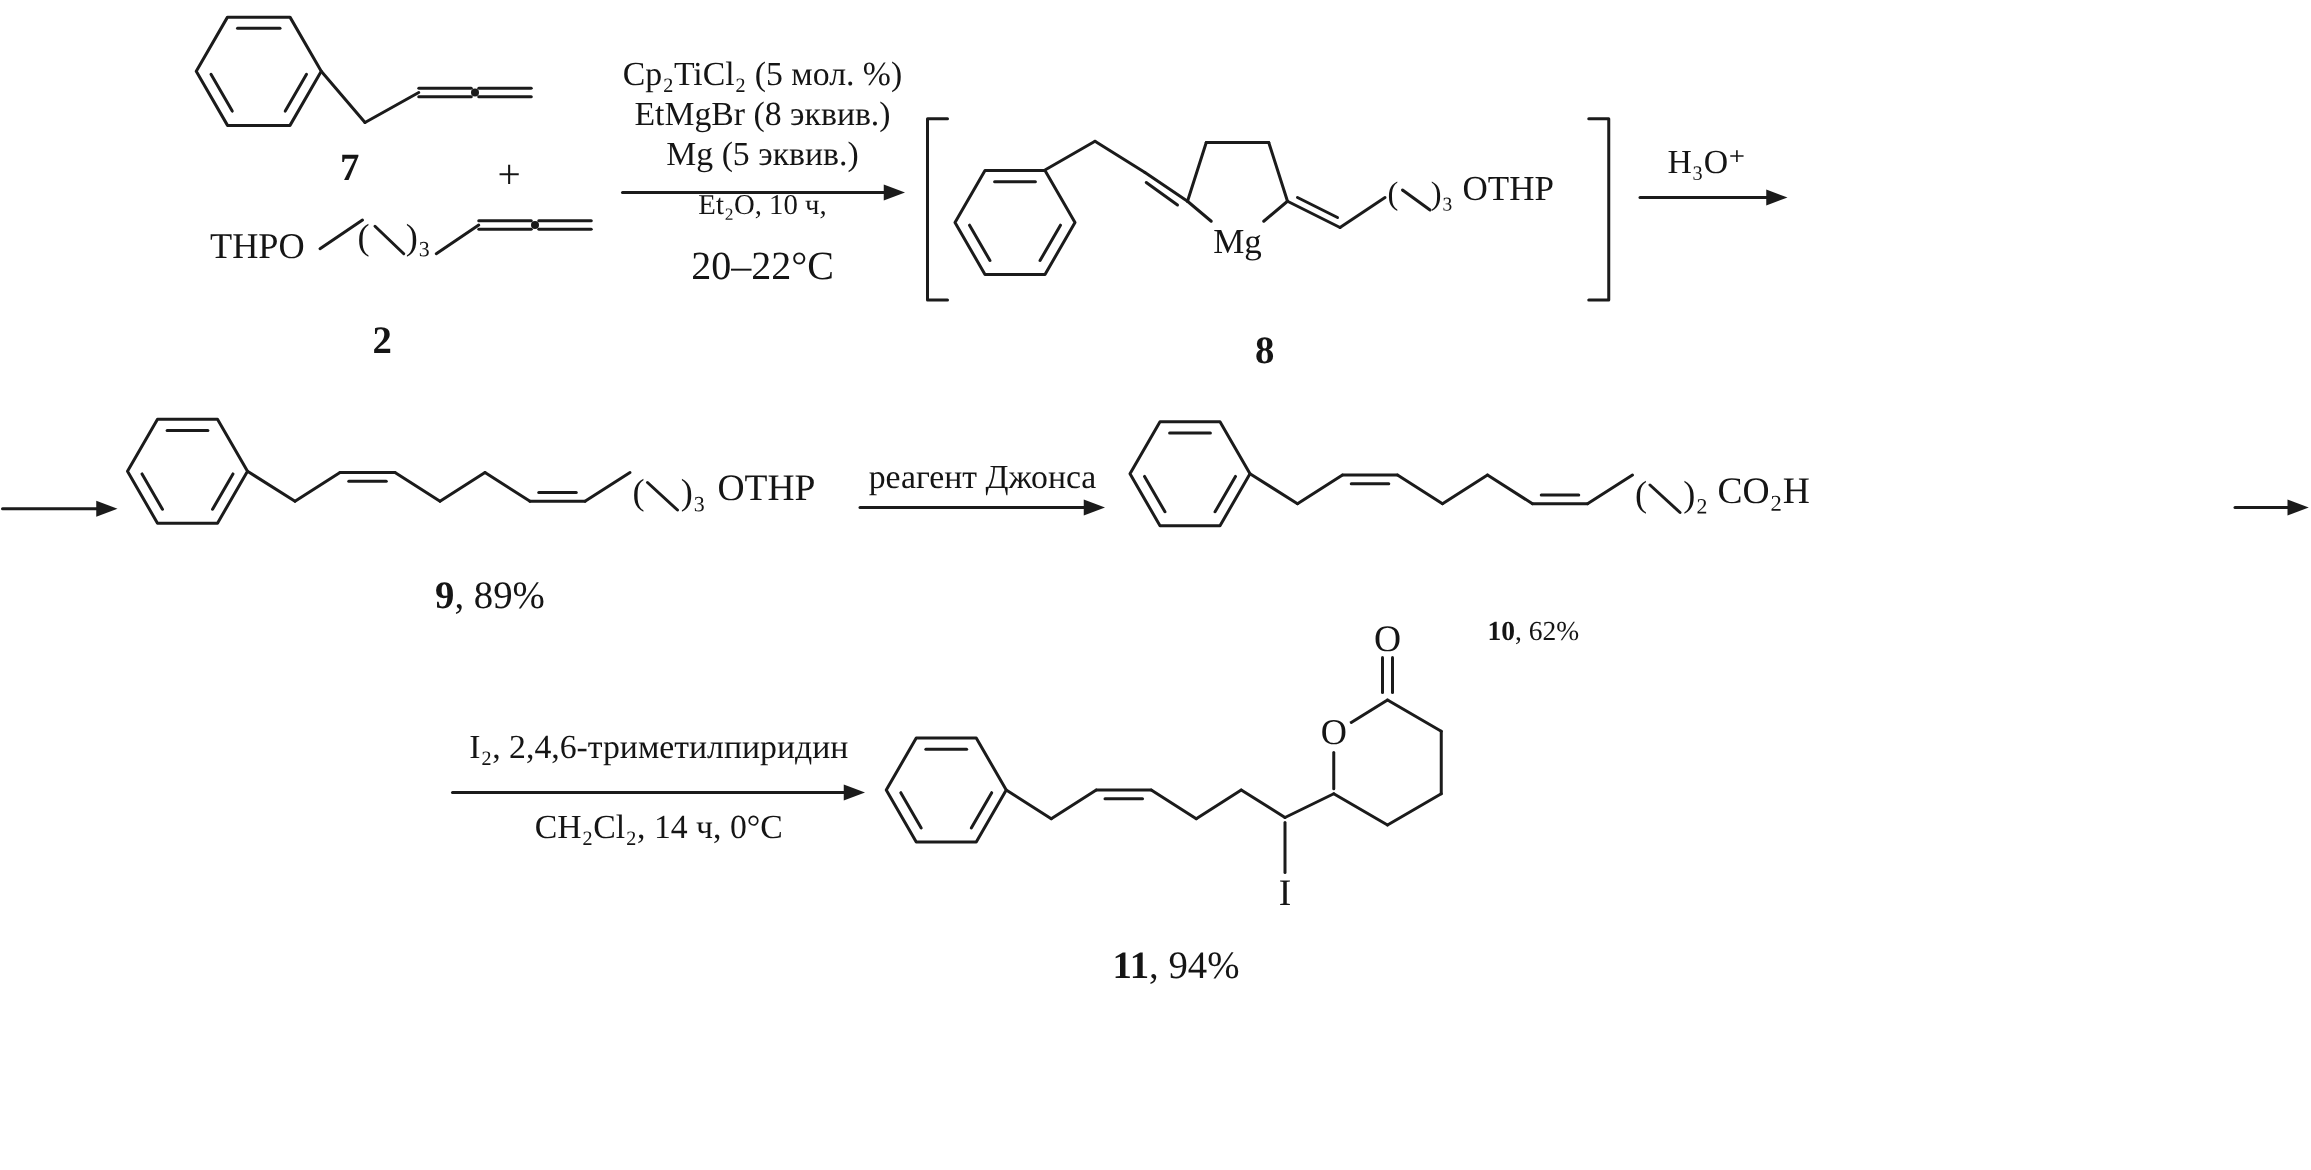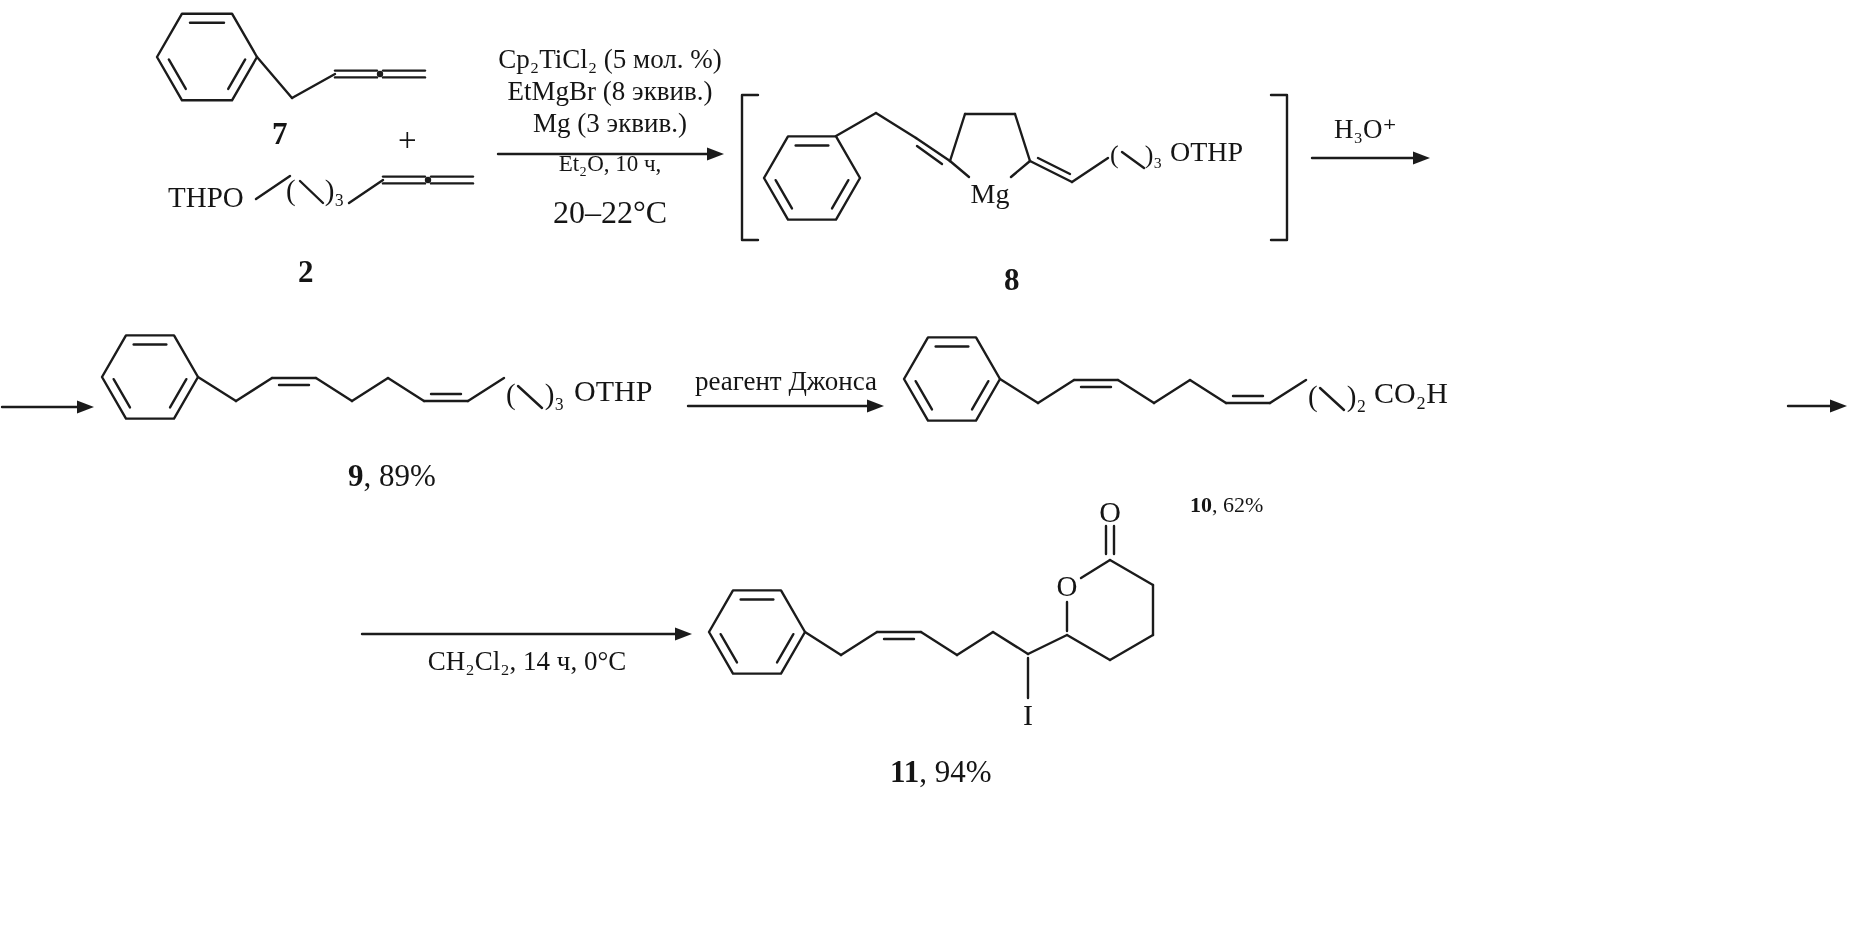--- a/index.html
+++ b/index.html
@@ -148,21 +148,21 @@
     </svg>
 
   <span class="t b" style="left:272px;top:118px;font-size:31px">7</span>
   <span class="t" style="left:398px;top:124px;font-size:33px">+</span>
   <span class="t" style="left:168px;top:183px;font-size:29px">THPO</span>
   <span class="t" style="left:286px;top:176px;font-size:29px">(  )₃</span>
   <span class="t b" style="left:298px;top:256px;font-size:31px">2</span>
 
   <span class="t c" style="left:610px;top:46px;font-size:27px">Cp₂TiCl₂ (5 мол. %)</span>
   <span class="t c" style="left:610px;top:78px;font-size:27px">EtMgBr (8 эквив.)</span>
-  <span class="t c" style="left:610px;top:110px;font-size:27px">Mg (3 эквив.)</span>
+  <span class="t c" style="left:610px;top:110px;font-size:27px">Mg (5 эквив.)</span>
   <span class="t c" style="left:610px;top:152px;font-size:23px">Et₂O, 10 ч,</span>
   <span class="t c" style="left:610px;top:196px;font-size:32px">20–22°C</span>
 
   <span class="t c" style="left:990px;top:180px;font-size:28px">Mg</span>
   <span class="t" style="left:1110px;top:142px;font-size:26px">(  )₃</span>
   <span class="t" style="left:1170px;top:138px;font-size:28px">OTHP</span>
   <span class="t b" style="left:1004px;top:264px;font-size:31px">8</span>
   <span class="t" style="left:1334px;top:116px;font-size:27px">H₃O⁺</span>
 
   <span class="t" style="left:506px;top:380px;font-size:29px">(  )₃</span>
@@ -172,20 +172,21 @@
   </span>
 
   <span class="t c" style="left:786px;top:368px;font-size:27px">реагент Джонса</span>
 
   <span class="t" style="left:1308px;top:382px;font-size:29px">(  )₂</span>
   <span class="t" style="left:1374px;top:378px;font-size:30px">CO₂H</span>
   <span class="t" style="left:1190px;top:494px;font-size:22px">
     <span class="b">10</span><span>, 62%</span>
   </span>
 
+  <span class="t c" style="left:527px;top:584px;font-size:27px">I₂, 2,4,6-триметилпиридин</span>
   <span class="t c" style="left:527px;top:648px;font-size:27px">CH₂Cl₂, 14 ч, 0°C</span>
 
   <span class="t c" style="left:1110px;top:497px;font-size:30px">O</span>
   <span class="t c" style="left:1067px;top:572px;font-size:29px">O</span>
   <span class="t c" style="left:1028px;top:700px;font-size:30px">I</span>
   <span class="t" style="left:890px;top:756px;font-size:31px">
     <span class="b">11</span><span>, 94%</span>
   </span>
 
 </div>

